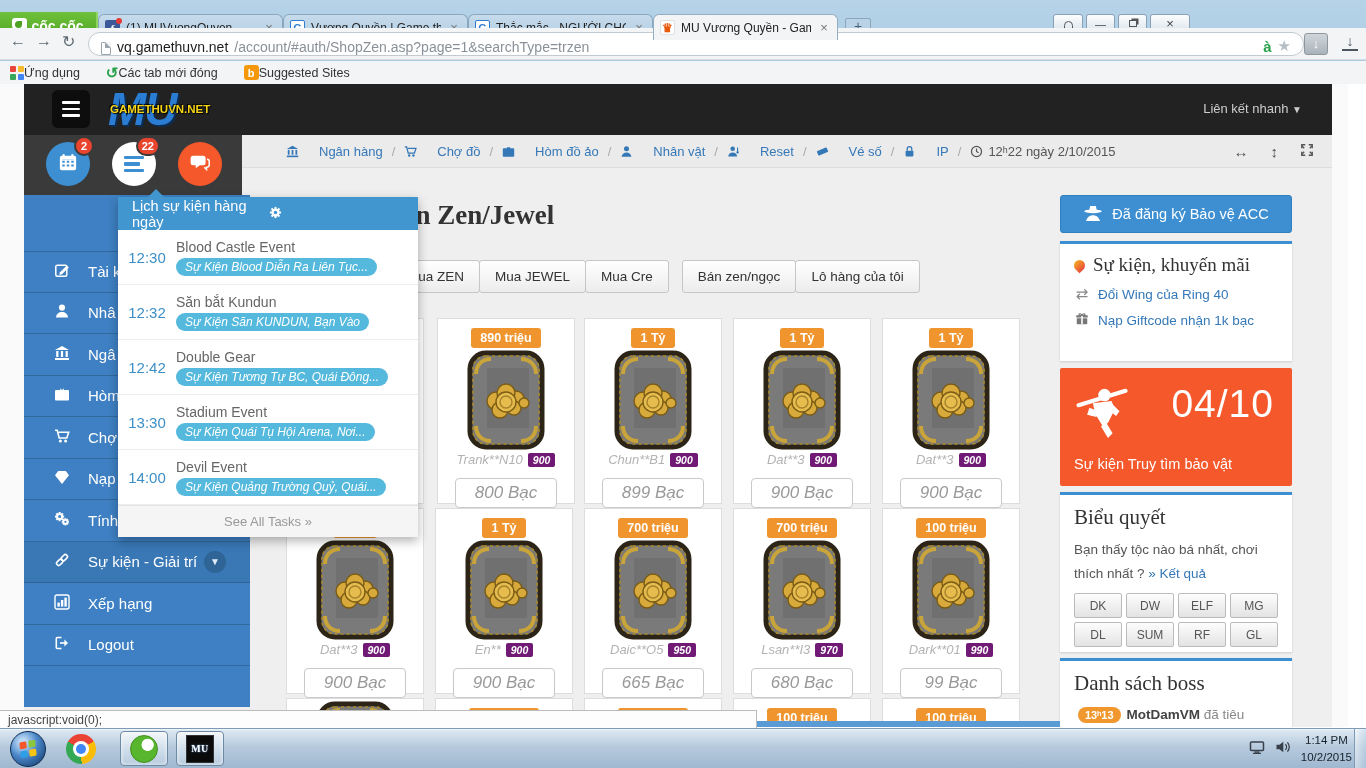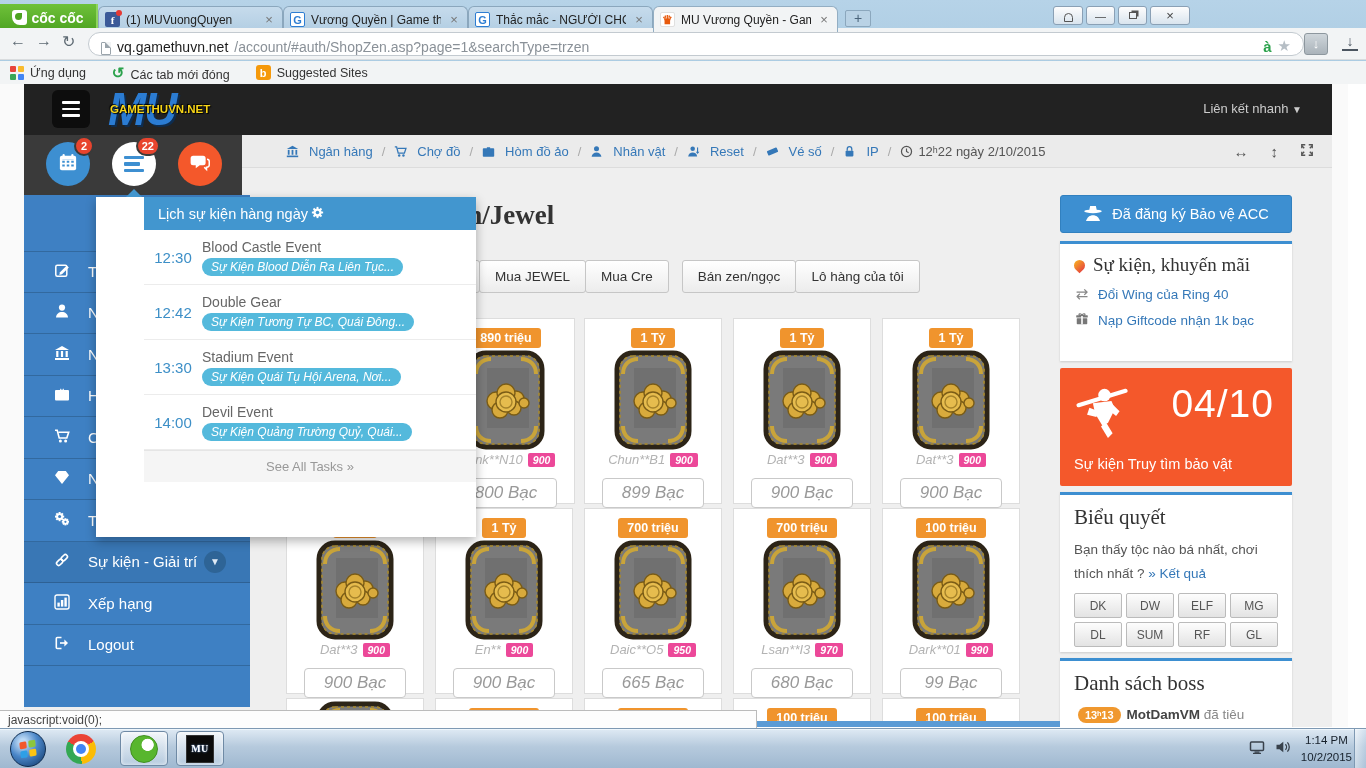--- a/index.html
+++ b/index.html
@@ -1,20 +1,20 @@
 <!DOCTYPE html>
 <html><head>
 <meta charset="utf-8">
 <style>
   * { margin:0; padding:0; box-sizing:border-box; }
   html,body { width:1366px; height:768px; overflow:hidden; font-family:"Liberation Sans",sans-serif; background:#fff; }
 
   
   #chrome { position:absolute; left:0; top:0; width:1366px; height:84px; background:linear-gradient(#b6d3e8,#a8c9e0); }
-  #tabstrip { position:absolute; left:0; top:4px; width:1194px; height:28px;padding-left:16px; }
+  #tabstrip { position:absolute; left:0; top:12px; width:1194px; height:28px;padding-left:16px; }
   #brand-btn { position:absolute; left:0; top:0; width:98px; height:27px; background:linear-gradient(#6fc13a,#4da321); color:#fff; font-weight:bold; font-size:14px; display:flex; align-items:center; justify-content:center; gap:4px; border-right:2px solid #8fd45e; }
   .brand-mark { width:15px; height:15px; background:#fff; border-radius:3px 3px 3px 8px; position:relative; display:inline-block; }
   .brand-mark:after{ content:""; position:absolute; left:3px; top:3px; width:7px; height:7px; background:#4da321; border-radius:50% 0 50% 50%; }
   .tab { position:absolute; top:2px; height:26px; width:185px; background:linear-gradient(#c6dbec,#b1cde2); border:1px solid #8ba7bd; border-bottom:none; border-radius:6px 6px 0 0; display:flex; align-items:center; padding:0 6px; gap:6px; font-size:12px; color:#222; }
   .tab.active { background:#f2f4f5; border-color:#93aec3; z-index:5; }
   .tab .t-title { flex:1; white-space:nowrap; overflow:hidden; }
   .tab .t-close { color:#777; font-size:13px; width:14px; text-align:center; cursor:default; }
   .fav { width:15px; height:15px; font-size:11px; font-weight:bold; display:inline-flex; align-items:center; justify-content:center; border-radius:2px; position:relative; flex:none; }
   .fav.fb { background:#3b5998; color:#fff; font-family:"Liberation Serif",serif; }
   .fav.fb .dot { position:absolute; right:-2px; top:-2px; width:6px; height:6px; background:#e53935; border-radius:50%; }
@@ -36,21 +36,21 @@
   .doc-ic { width:10px; height:13px; border:1px solid #9aa4ab; border-radius:1px; position:relative; background:#fff; flex:none; }
   .doc-ic:after { content:""; position:absolute; right:-1px; top:-1px; border:3px solid #f2f4f5; border-left-color:#9aa4ab; border-bottom-color:#9aa4ab; }
   #url-domain { color:#1d1d1d; }
   #url-path { color:#8a9198; flex:1; white-space:nowrap; overflow:hidden; }
   #ime-ind { color:#2ba24c; font-weight:bold; font-size:15px; }
   #star-ic { color:#b6bec5; font-size:15px; }
   #dl-drop { position:absolute; right:38px; top:5px; width:24px; height:22px; background:linear-gradient(#cfd6db,#aab3ba); border:1px solid #8d979e; border-radius:3px; color:#fff; text-align:center; font-size:13px; line-height:20px; }
   #dl-ic { position:absolute; right:8px; top:5px; width:16px; text-align:center; color:#4b5560; font-weight:bold; font-size:14px; border-bottom:2px solid #4b5560; line-height:16px; }
 
   #bookmarks { position:absolute; left:0; top:61px; width:1366px; height:23px; background:#f2f4f5; display:flex; align-items:center; gap:26px; padding:0 10px; font-size:12.5px; color:#333; }
-  .bm { display:flex; align-items:flex-end; gap:6px; }
+  .bm { display:flex; align-items:center; }
   .bi.grid { width:14px; height:14px; display:grid; grid-template-columns:6px 6px; grid-gap:2px; }
   .bi.grid i { width:6px; height:6px; border-radius:1px; }
   .bi.grid i:nth-child(1){background:#e8453c}.bi.grid i:nth-child(2){background:#f9bb2d}
   .bi.grid i:nth-child(3){background:#3aa757}.bi.grid i:nth-child(4){background:#4285f4}
   .bi.undo { color:#2ba24c; font-weight:bold; font-size:15px; }
   .bi.bsq { width:15px; height:15px; background:#f5990b; border-radius:3px; color:#fff; font-weight:bold; font-size:11px; display:flex; align-items:center; justify-content:center; }
 
   
   #viewport { position:absolute; left:0; top:84px; width:1348px; height:643px; background:#fafafa; overflow:hidden; }
   #page { position:absolute; left:24px; top:0; width:1308px; height:643px; background:#efefef; overflow:hidden; }
@@ -69,34 +69,34 @@
   .circ.c-cal { left:22px; background:#3d8fd1; }
   .circ.c-list { left:88px; background:#fff; }
   .circ.c-chat { left:154px; background:#f4582b; }
   .badge-red { position:absolute; top:-6px; right:-4px; min-width:20px; height:20px; border-radius:10px; background:#e8442e; color:#fff; font-size:11px; font-weight:bold; display:flex; align-items:center; justify-content:center; padding:0 4px; border:2px solid #3a3a3a; }
   .list-bars { display:flex; flex-direction:column; gap:3px; }
   .list-bars i { width:20px; height:3.5px; background:#3d8fd1; border-radius:1px; }
   .list-bars i:nth-child(2){ width:16px; } .list-bars i:nth-child(3){ width:20px; }
 
   #crumb-bar { position:absolute; left:218px; top:51px; width:1090px; height:33px; background:#ebebeb; border-bottom:1px solid #dcdcdc; display:flex; align-items:center; font-size:13px; }
   #crumbs { display:flex; align-items:center; margin-left:44px; gap:9px; }
-  .crumb { display:flex; align-items:center; gap:10px; color:#3578b8; }
+  .crumb { display:flex; align-items:center; gap:20px; color:#3578b8; }
   .crumb svg { display:block; }
   .sep { color:#aaa; }
   .crumb-time { color:#555; display:flex; align-items:center; gap:5px; }
   #crumb-tools { position:absolute; right:18px; top:0; height:33px; display:flex; align-items:center; gap:22px; color:#555; font-size:15px; }
 
   #sidebar { position:absolute; left:0; top:111px; width:226px; height:512px; background:#3e80c3; padding-top:56px; }
   .side-item { height:41.5px; display:flex; align-items:center; gap:18px; padding-left:30px; color:#fff; font-size:15px; border-bottom:1px solid rgba(0,0,0,.18); position:relative; }
   .side-item:first-child { border-top:1px solid rgba(0,0,0,.18); }
   .side-item.pressed { background:rgba(0,0,0,.07); }
   .side-item .chev { position:absolute; right:24px; width:22px; height:22px; border-radius:50%; background:#2e6496; color:#dfeaf5; font-size:10px; display:flex; align-items:center; justify-content:center; }
 
   
-  #dropdown { position:absolute; left:72px; top:113px; width:380px; height:340px; background:#fff; box-shadow:0 4px 10px rgba(0,0,0,.3); z-index:40;padding-left:48px; }
+  #dropdown { position:absolute; left:94px; top:113px; width:300px; height:340px; background:#fff; box-shadow:0 4px 10px rgba(0,0,0,.3); z-index:40; }
   #dd-arrow { position:absolute; left:30px; top:-8px; border:8px solid transparent; border-bottom-color:#4296cf; border-top:none; }
   #dd-head { height:33px; background:#4296cf; color:#fff; font-size:14.5px; display:flex; align-items:center; padding:0 14px; }
   #dd-head span { flex:1; }
   .dd-row { height:55px; border-bottom:1px solid #ececec; display:flex; align-items:center; }
   .dd-time { width:58px; text-align:center; color:#3d8fc7; font-size:15px; flex:none; }
   .dd-main { display:flex; flex-direction:column; gap:3px; }
   .dd-name { color:#666; font-size:14px; }
   .dd-desc { align-self:flex-start; background:#54b9dc; color:#fff; font-size:12px; font-style:italic; border-radius:9px; padding:2px 9px; }
   #dd-footer { height:32px; background:#f5f5f5; border-top:1px solid #e5e5e5; color:#999; font-size:13px; display:flex; align-items:center; justify-content:center; }
 
@@ -104,21 +104,21 @@
   #shop-title { position:absolute; left:360px; top:116px; font-family:"Liberation Serif",serif; font-size:27px; color:#333; }
   #shop-tabs { position:absolute; left:367px; top:176px; height:33px; }
   .stab { display:inline-block; height:33px; padding:0 15px; line-height:31px; background:linear-gradient(#fff,#ececec); border:1px solid #c6c6c6; font-size:13.5px; color:#333; border-radius:3px; margin-right:-1px; vertical-align:top; }
   .stab-gap { display:inline-block; width:14px; }
   #grid { position:absolute; left:262px; top:234px; width:760px; height:600px; }
   .card { position:absolute; width:138px; height:186px; background:#fff; border:1px solid #ddd; text-align:center; }
   .p-badge { display:inline-block; margin-top:9px; background:#f0942d; color:#fff; font-weight:bold; font-size:12.5px; border-radius:3px; padding:3px 9px; }
   .p-badge:empty { display:none; }
   .coin-wrap { height:102px; margin-top:2px; display:flex; justify-content:center; }
   .seller-line { font-size:13px; color:#b3b3b3; font-style:italic; height:18px; }
-  .lvl { background:#ec4899; color:#fff; font-size:10.5px; font-weight:bold; border-radius:2px; padding:1px 5px; margin-left:5px; }
+  .lvl { background:#701a75; color:#fff; font-size:10.5px; font-weight:bold; border-radius:2px; padding:1px 5px; margin-left:5px; }
   .lvl:empty { display:none; }
   .price-btn { display:block; width:102px; height:30px; margin:8px auto 0; background:#fff; border:1px solid #c9c9c9; border-radius:4px; color:#999; font-size:17px; font-style:italic; font-family:"Liberation Sans",sans-serif; }
   .price-btn:empty { display:none; }
   #blue-strip { position:absolute; left:264px; top:637px; width:772px; height:6px; background:#5b9bd5; z-index:20; }
 
   
   #aside { position:absolute; left:1036px; top:111px; width:232px; height:532px; }
   #protect-btn { position:absolute; left:0; top:0; width:232px; height:38px; background:#3d8fd1; border:1px solid #3180bf; border-radius:3px; color:#fff; font-size:14.5px; display:flex; align-items:center; justify-content:center; gap:9px; }
   .aside-card { position:absolute; left:0; width:232px; background:#fff; border-top:3px solid #3d8fd1; box-shadow:0 1px 2px rgba(0,0,0,.15); padding:10px 14px; }
   #promo-card { top:46px; height:120px; }
@@ -815,20 +815,27 @@
     </div>
     <div id="dd-rows">
           <div class="dd-row">
             <span class="dd-time">12:30</span>
             <span class="dd-main">
               <span class="dd-name">Blood Castle Event</span>
               <span class="dd-desc">Sự Kiện Blood Diễn Ra Liên Tục...</span>
             </span>
           </div>
           <div class="dd-row">
+            <span class="dd-time">12:32</span>
+            <span class="dd-main">
+              <span class="dd-name">Săn bắt Kundun</span>
+              <span class="dd-desc">Sự Kiện Săn KUNDUN, Bạn Vào</span>
+            </span>
+          </div>
+          <div class="dd-row">
             <span class="dd-time">12:42</span>
             <span class="dd-main">
               <span class="dd-name">Double Gear</span>
               <span class="dd-desc">Sự Kiện Tương Tự BC, Quái Đông...</span>
             </span>
           </div>
           <div class="dd-row">
             <span class="dd-time">13:30</span>
             <span class="dd-main">
               <span class="dd-name">Stadium Event</span>

